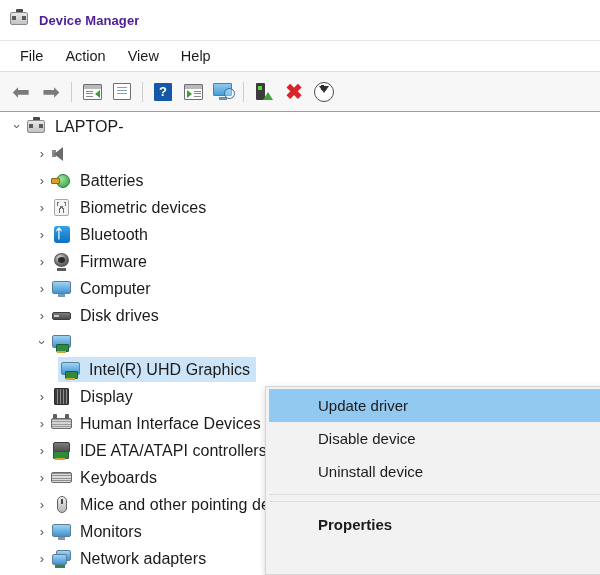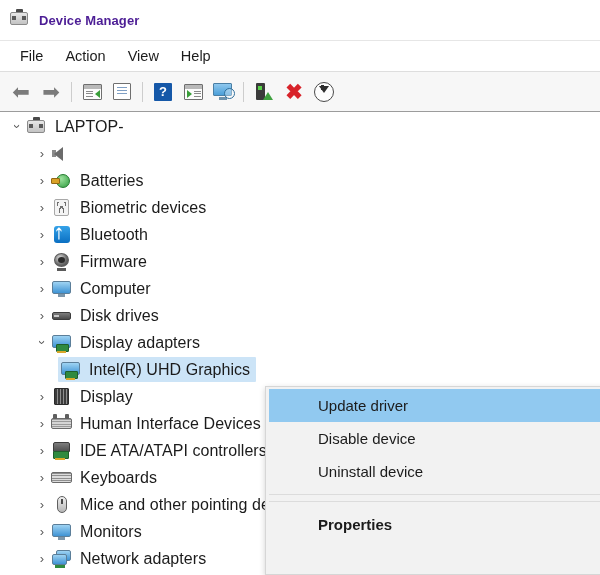--- a/index.html
+++ b/index.html
@@ -733,21 +733,20 @@
     <span class="row-label">Disk drives</span>
   </div>
 
   <div class="row ind-1">
     <span class="chev open">›</span>
     <span class="row-icon ico-display">
       <span class="screen"></span>
         <span class="card"></span>
         <span class="gold"></span>
     </span>
-    <span class="row-label">Display adapters</span>
   </div>
 
   <div class="row ind-2 selected">
     <span class="sel-wrap">
       <span class="row-icon ico-display">
         <span class="screen"></span>
           <span class="card"></span>
           <span class="gold"></span>
       </span>
       <span class="row-label">Intel(R) UHD Graphics</span>

